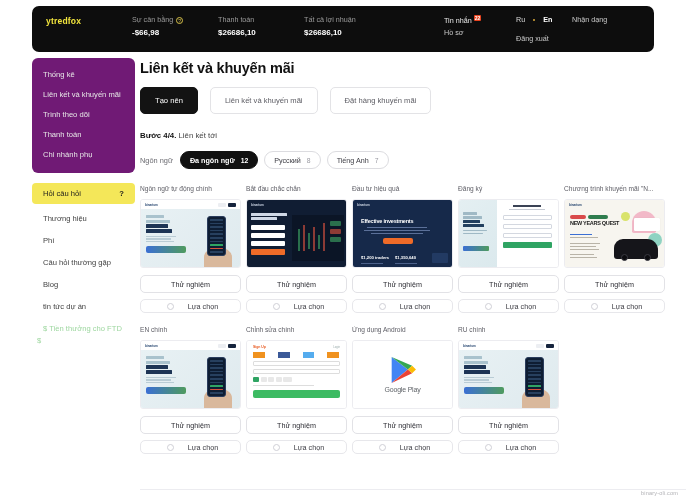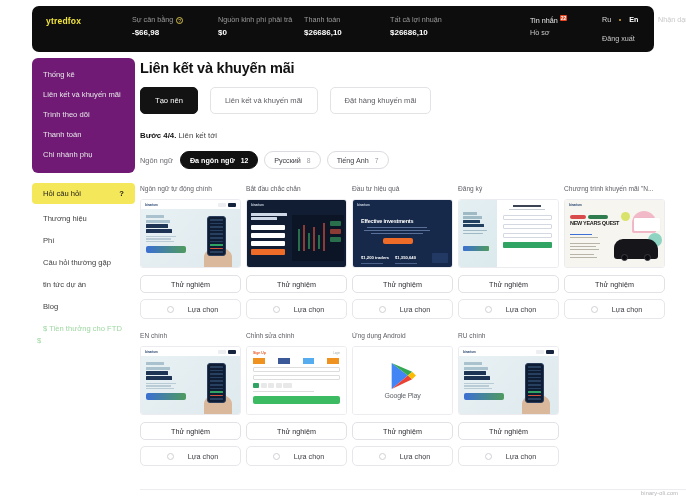--- a/index.html
+++ b/index.html
@@ -128,21 +128,21 @@
     width:101px; height:69px; border-radius:3px; overflow:hidden;
     border:1px solid #ececf0; background:#fff; position:relative;
   }
   .btn-test {
     margin-top:7px; border:1px solid #e2e2e6; border-radius:5px;
     background:#fff; height:18px; display:flex; align-items:center;
     justify-content:center; font-size:7.2px; color:#2c2c33; cursor:pointer;
   }
   .btn-choose {
     margin-top:6px; border:1px solid #e7e7eb; border-radius:5px;
-    background:#fff; height:20px; display:flex; align-items:center;
+    background:#fff; height:14px; display:flex; align-items:center;
     justify-content:center; gap:14px; font-size:7.2px; color:#3a3a41;
     cursor:pointer; padding-left:4px;
   }
   .radio {
     width:7px; height:7px; border-radius:50%; border:1px solid #cfcfd6;
     flex:0 0 7px;
   }
   .row-gap { height: 13px; grid-column: 1 / -1; }
   .t-nav { left:0; top:0; right:0; height:9px; background:#fff; display:flex; align-items:center; padding:0 4px; gap:2px;}
   .t-logo { font-size:3px; color:#1f3f6b; font-weight:bold; }
@@ -246,24 +246,20 @@
     <div class="brand">ytredfox</div>
 
     <div class="stat s-balance">
       <div class="lbl">
         <span>Sự cân bằng</span>
         <span class="qmark">?</span>
       </div>
       <div class="val">-$66,98</div>
     </div>
 
-    <div class="stat s-funds">
-      <div class="lbl"><span>Nguồn kinh phí phải trả</span></div>
-      <div class="val">$0</div>
-    </div>
 
     <div class="stat s-pay">
       <div class="lbl"><span>Thanh toán</span></div>
       <div class="val">$26686,10</div>
     </div>
 
     <div class="stat s-profit">
       <div class="lbl"><span>Tất cả lợi nhuận</span></div>
       <div class="val">$26686,10</div>
     </div>
@@ -302,22 +298,22 @@
 
     <div class="side-help">
       <span class="t">Hỏi câu hỏi</span>
       <span class="q">?</span>
     </div>
 
     <div class="side-list">
       <div class="item">Thương hiệu</div>
       <div class="item">Phí</div>
       <div class="item">Câu hỏi thường gặp</div>
+      <div class="item">Blog</div>
       <div class="item">tin tức dự án</div>
-      <div class="item">Blog</div>
       <div class="item promo">$ Tiền thưởng cho FTD</div>
       <div class="side-dollar">$</div>
     </div>
   </div>
 
   <div class="main">
     <div class="page-title">Liên kết và khuyến mãi</div>
 
     <div class="tabs">
       <div class="tab active">Tạo nên</div>

